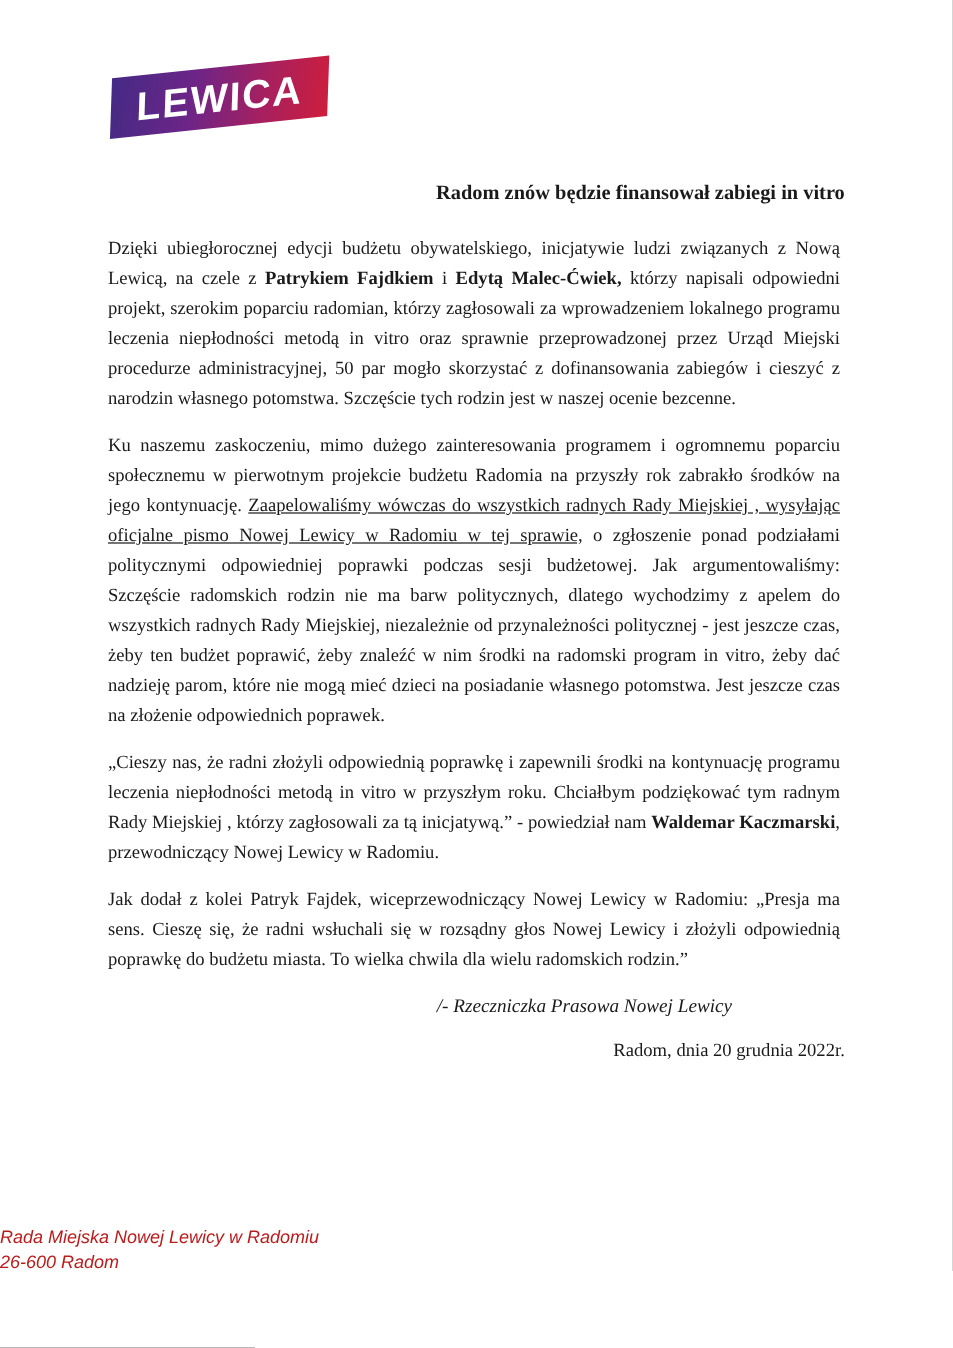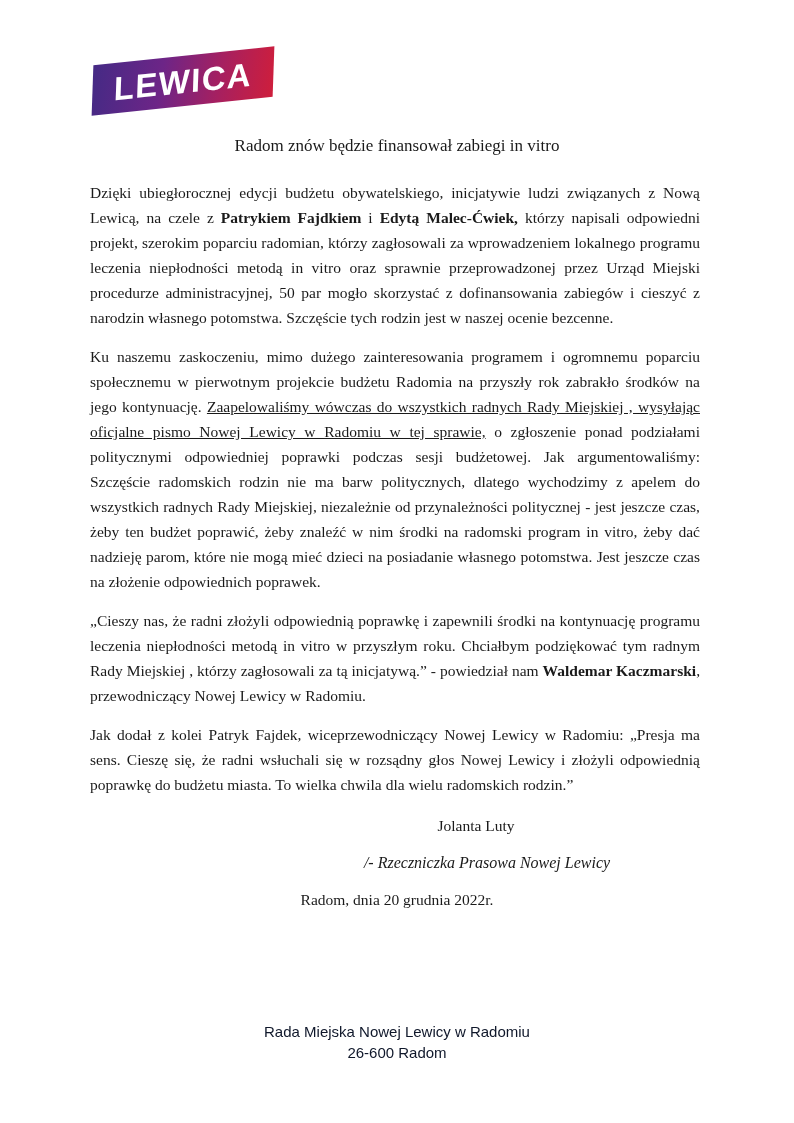--- a/index.html
+++ b/index.html
@@ -35,24 +35,24 @@
     padding-top: 1px;
   }
   
   .doc {
     position: absolute;
     left: 90px;
     top: 136px;
     width: 614px;
   }
   .doc-title {
-    text-align: center;
-    font-weight: normal;
+    text-align: right;
+    font-weight: bold;
     font-size: 17px;
-    margin: 0 0 24px 0;
+    margin: 15px 0 24px 0;
   }
   .para {
     font-size: 15.5px;
     line-height: 25px;
     text-align: justify;
     margin: 0 4px 14px 0;
   }
   .sig-name {
     font-size: 15.5px;
     line-height: 25px;
@@ -66,34 +66,35 @@
     line-height: 25px;
     font-style: italic;
     text-align: center;
     position: relative;
     left: 90px;
     margin: 12px 0 0 0;
   }
   .date-line {
     font-size: 15.5px;
     line-height: 25px;
-    text-align: center;
+    text-align: right;
     margin: 12px 0 0 0;
   }
   
   .footer {
     position: absolute;
     left: 0;
     top: 1021px;
     width: 100%;
-    text-align: center;
+    text-align: left;
     font-family: "Liberation Sans", sans-serif;
     font-size: 15px;
     line-height: 21px;
-    color: #0f172a;
+    color: #b91c1c;
+    font-style: italic;
   }
 </style>
 </head>
 <body>
 
 <div class="page">
 
   <div class="logo-wrap" style="background: linear-gradient(97deg, rgb(69, 42, 133) 0%, rgb(109, 37, 135) 38%, rgb(166, 32, 96) 70%, rgb(206, 30, 60) 100%);">
     <span class="logo-text" style="color: rgb(255, 255, 255);">LEWICA</span>
   </div>
@@ -101,21 +102,20 @@
   <div class="doc">
     <h1 class="doc-title">Radom znów będzie finansował zabiegi in vitro</h1>
 
     <div>
         <p class="para"><span>Dzięki ubiegłorocznej edycji budżetu obywatelskiego, inicjatywie ludzi związanych z Nową Lewicą, na czele z </span><span style="font-weight: bold;">Patrykiem Fajdkiem</span><span> i </span><span style="font-weight: bold;">Edytą Malec-Ćwiek,</span><span> którzy napisali odpowiedni projekt, szerokim poparciu radomian, którzy zagłosowali za wprowadzeniem lokalnego programu leczenia niepłodności metodą in vitro oraz sprawnie przeprowadzonej przez Urząd Miejski procedurze administracyjnej, 50 par mogło skorzystać z dofinansowania zabiegów i cieszyć z narodzin własnego potomstwa. Szczęście tych rodzin jest w naszej ocenie bezcenne.</span></p>
         <p class="para"><span>Ku naszemu zaskoczeniu, mimo dużego zainteresowania programem i ogromnemu poparciu społecznemu w pierwotnym projekcie budżetu Radomia na przyszły rok zabrakło środków na jego kontynuację. </span><span style="text-decoration: underline;">Zaapelowaliśmy wówczas do wszystkich radnych Rady Miejskiej , wysyłając oficjalne pismo Nowej Lewicy w Radomiu w tej sprawie,</span><span> o zgłoszenie ponad podziałami politycznymi odpowiedniej poprawki podczas sesji budżetowej. Jak argumentowaliśmy: Szczęście radomskich rodzin nie ma barw politycznych, dlatego wychodzimy z apelem do wszystkich radnych Rady Miejskiej, niezależnie od przynależności politycznej - jest jeszcze czas, żeby ten budżet poprawić, żeby znaleźć w nim środki na radomski program in vitro, żeby dać nadzieję parom, które nie mogą mieć dzieci na posiadanie własnego potomstwa. Jest jeszcze czas na złożenie odpowiednich poprawek.</span></p>
         <p class="para"><span>„Cieszy nas, że radni złożyli odpowiednią poprawkę i zapewnili środki na kontynuację programu leczenia niepłodności metodą in vitro w przyszłym roku. Chciałbym podziękować tym radnym Rady Miejskiej , którzy zagłosowali za tą inicjatywą.” - powiedział nam </span><span style="font-weight: bold;">Waldemar Kaczmarski</span><span>, przewodniczący Nowej Lewicy w Radomiu.</span></p>
         <p class="para"><span>Jak dodał z kolei </span><span style="font-weight: normal;">Patryk Fajdek</span><span>, wiceprzewodniczący Nowej Lewicy w Radomiu: „Presja ma sens. Cieszę się, że radni wsłuchali się w rozsądny głos Nowej Lewicy i złożyli odpowiednią poprawkę do budżetu miasta. To wielka chwila dla wielu radomskich rodzin.”</span></p>
       </div>
 
-    <p class="sig-name">Jolanta Luty</p>
     <p class="sig-role">/- Rzeczniczka Prasowa Nowej Lewicy</p>
     <p class="date-line">Radom, dnia 20 grudnia 2022r.</p>
   </div>
 
   <div class="footer">
       <div>Rada Miejska Nowej Lewicy w Radomiu</div>
       <div>26-600 Radom</div>
     </div>
 
 </div>

